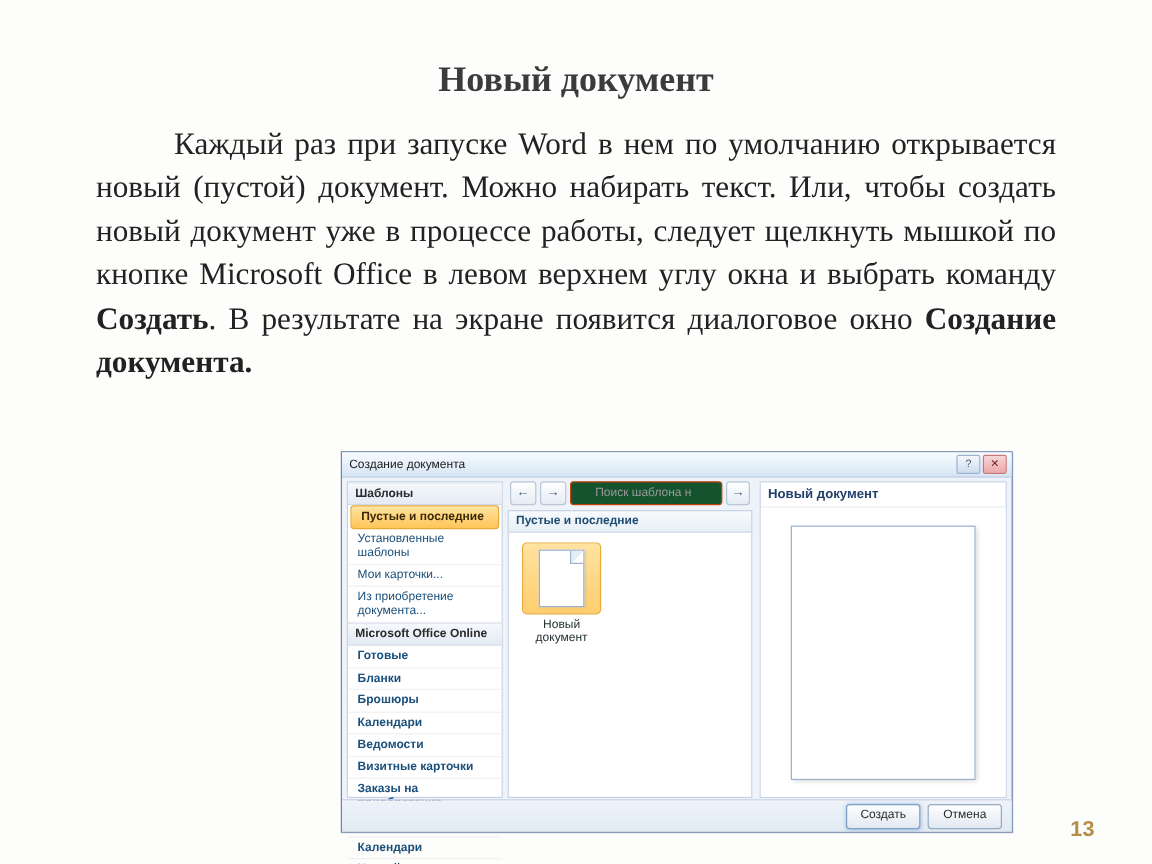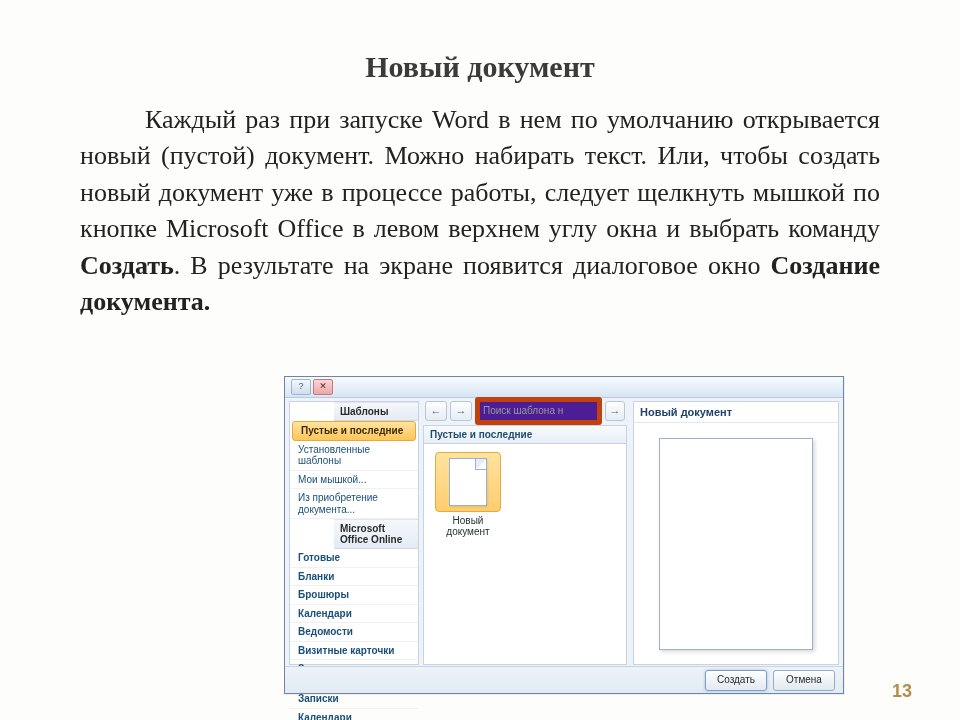--- a/index.html
+++ b/index.html
@@ -92,21 +92,20 @@
     border: 1px solid #c7d3e3;
   }
   .sb-heading {
     background: linear-gradient(#f5f8fc, #e4ebf4);
     font-weight: bold;
     color: #2a2a2a;
     padding: 3px 6px;
     border-top: 1px solid #dfe6ef;
     border-bottom: 1px solid #cfd8e4;
     font-size: 10px;
-    margin-left: 44px;
   }
   .sb-item {
     padding: 3px 8px 3px 8px;
     color: #1a4f7a;
     border-bottom: 1px solid #f1f1f1;
     font-size: 10px;
     cursor: default;
     line-height: 1.15;
   }
   .sb-item.selected {
@@ -137,24 +136,24 @@
     width: 20px; height: 18px;
     background: linear-gradient(#fefefe, #e5edf5);
     border: 1px solid #b8c6d8;
     border-radius: 3px;
     font-size: 11px; line-height: 16px; text-align: center;
     color: #4a617e;
   }
   .search-box {
     flex: 1;
     height: 18px;
-    background: #4c1d95;
-    border: 5px solid #c2410c;
-    border-radius: 3px;
-    padding: 0 3px;
+    background: #14532d;
+    border: 1px solid #c2410c;
+    border-radius: 3px;
+    padding: 0 20px;
     color: #9a9a9a;
     font-size: 10px;
     line-height: 18px;
     overflow: hidden;
     white-space: nowrap;
   }
   .search-go {
     width: 18px; height: 18px;
     background: linear-gradient(#fefefe, #e5edf5);
     border: 1px solid #b8c6d8;
@@ -288,33 +287,34 @@
 <div class="slide">
 
   <div class="title">Новый документ</div>
 
   <p class="para">
     <span>Каждый раз при запуске  Word в нем по умолчанию открывается новый (пустой) документ. Можно набирать текст. Или, чтобы создать новый документ уже в процессе работы, следует щелкнуть мышкой по кнопке Microsoft  Office  в левом верхнем углу окна  и выбрать команду </span><b>Создать</b><span>. В результате на экране появится диалоговое окно </span><b>Создание документа.</b>
   </p>
 
   <div class="dialog">
     <div class="dlg-titlebar">
+      <span class="dlg-title">Создание документа</span>
       <div class="dlg-winbtns">
         <div class="dlg-winbtn">?</div>
         <div class="dlg-winbtn close">✕</div>
       </div>
     </div>
 
     <div class="dlg-body">
 
       <div class="sidebar">
         <div class="sb-heading">Шаблоны</div>
         <div class="sb-item selected">Пустые и последние</div>
         <div class="sb-item">Установленные шаблоны</div>
-        <div class="sb-item">Мои мышкой...</div>
+        <div class="sb-item">Мои карточки...</div>
         <div class="sb-item">Из приобретение документа...</div>
 
         <div class="sb-heading">Microsoft Office Online</div>
         <div class="sb-item bold">Готовые</div>
         <div class="sb-item bold">Бланки</div>
         <div class="sb-item bold">Брошюры</div>
         <div class="sb-item bold">Календари</div>
         <div class="sb-item bold">Ведомости</div>
         <div class="sb-item bold">Визитные карточки</div>
         <div class="sb-item bold">Заказы на приобретение</div>

